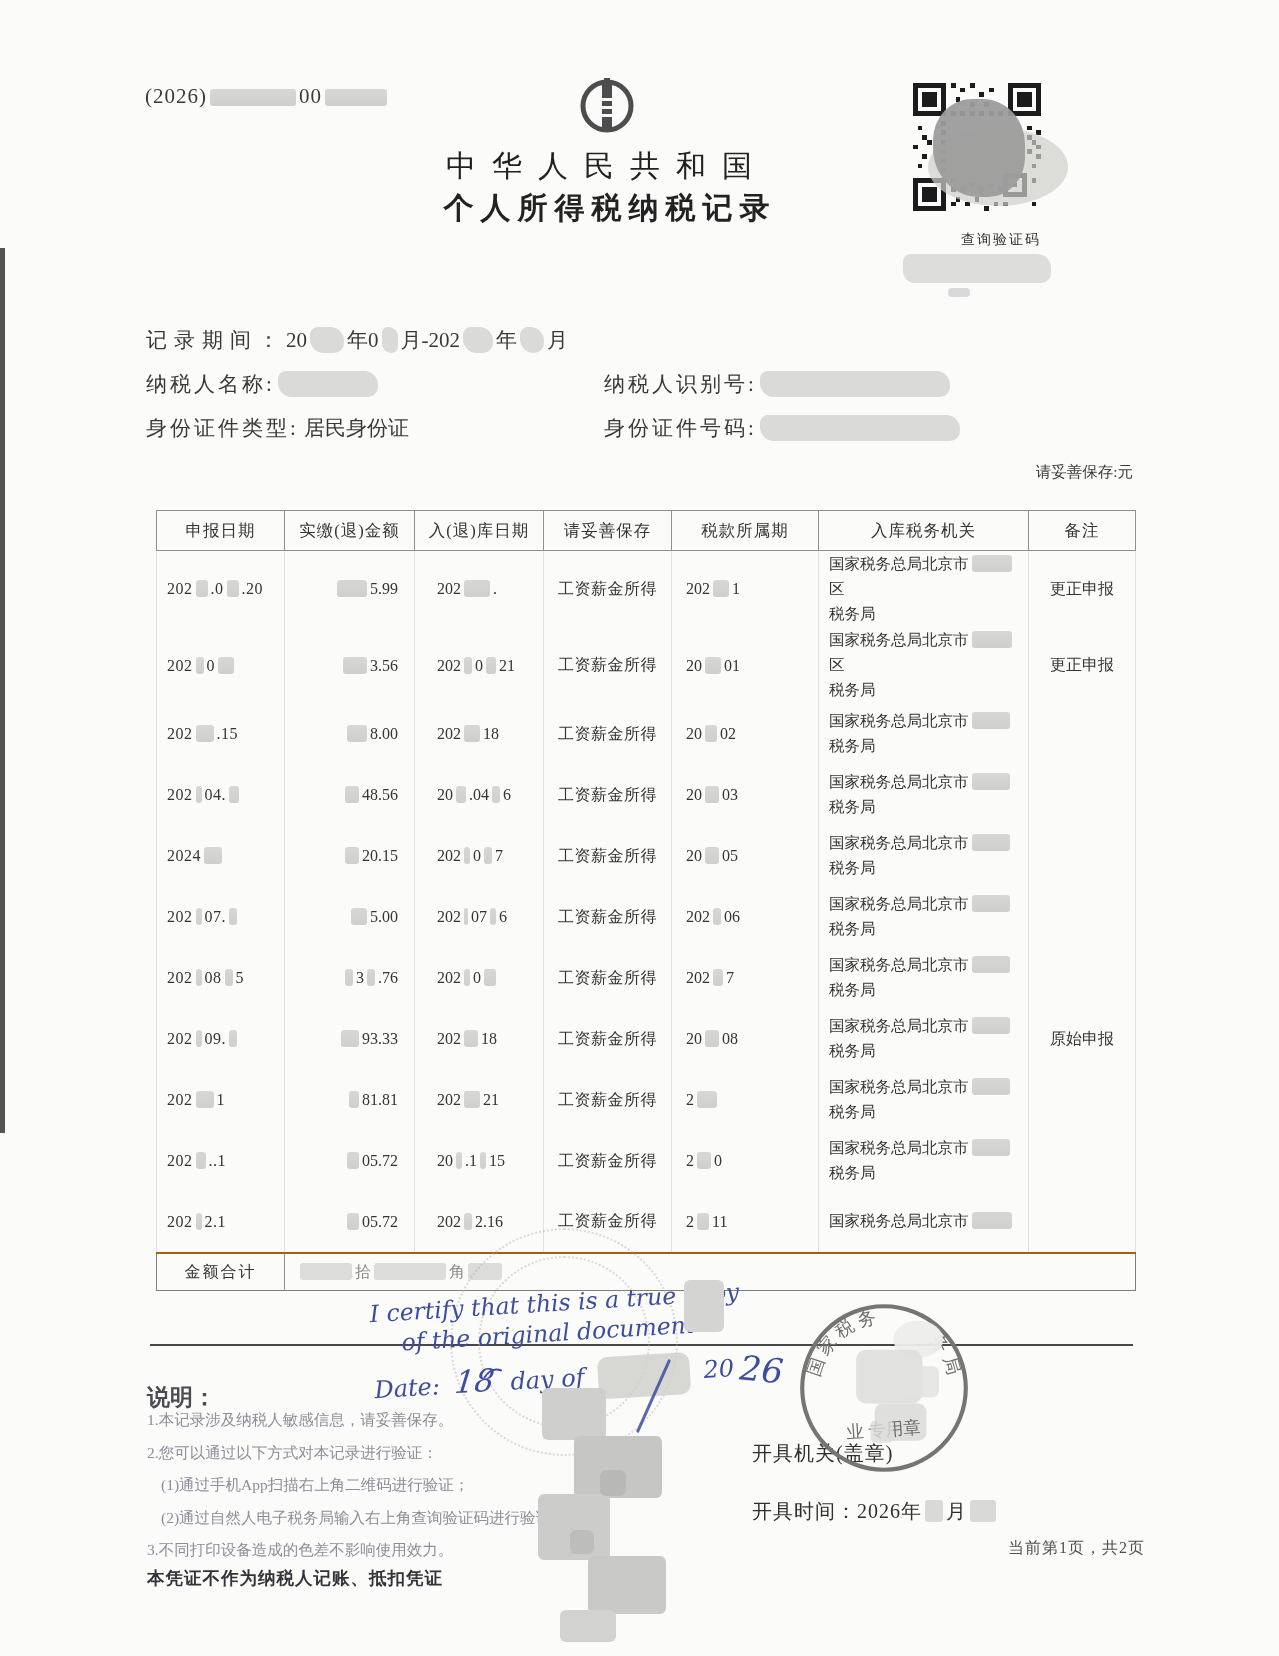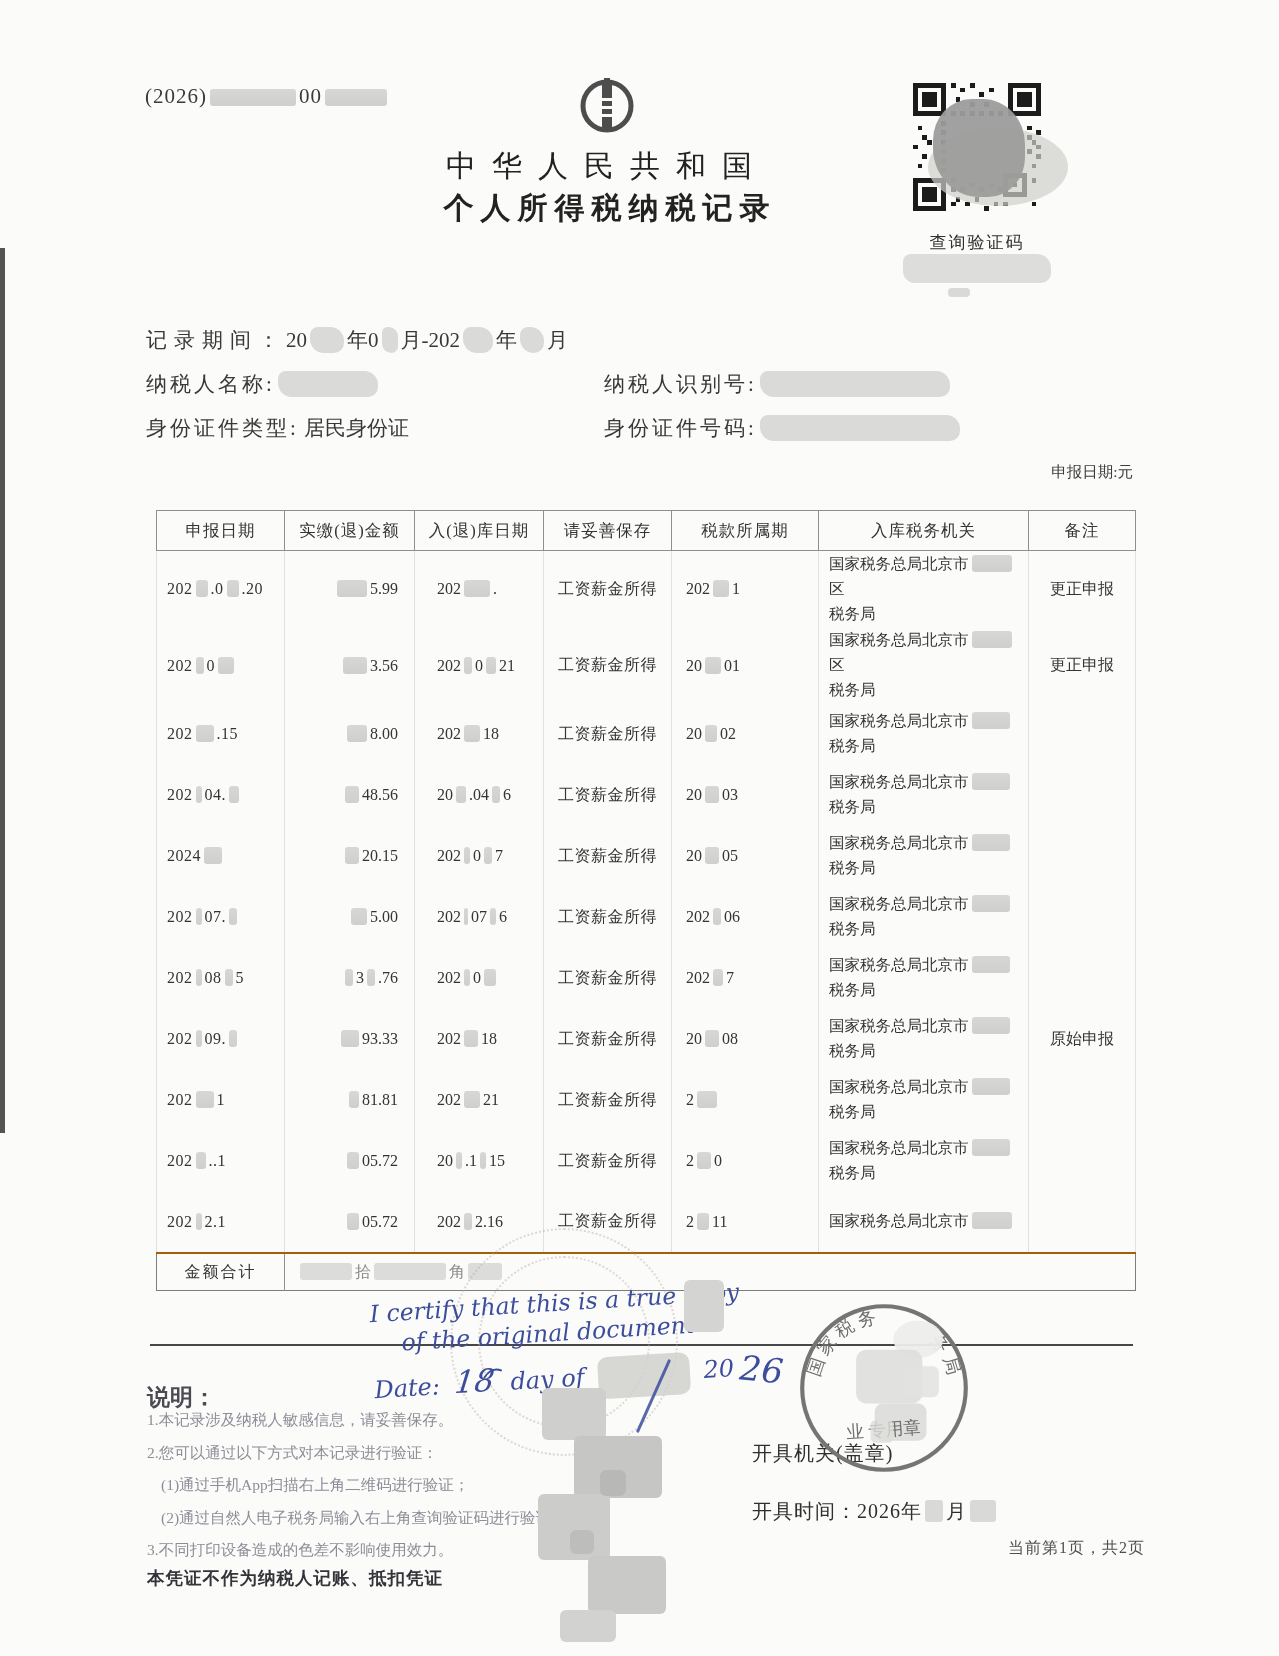--- a/index.html
+++ b/index.html
@@ -10,21 +10,21 @@
 
   
   .ref-line{position:absolute;left:145px;top:84px;font-size:21px;color:#3b3b3b;letter-spacing:1px;white-space:nowrap;}
   .logo{position:absolute;left:578px;top:76px;}
   .title1{position:absolute;left:0;top:146px;width:1214px;text-align:center;font-size:30px;letter-spacing:16px;color:#222;font-weight:500;}
   .title2{position:absolute;left:0;top:188px;width:1220px;text-align:center;font-size:30px;letter-spacing:7px;color:#222;font-weight:700;}
   .subtitle{position:absolute;left:0;top:252px;width:1220px;text-align:center;font-size:16.5px;letter-spacing:2px;color:#3e3e3e;}
   .qr-wrap{position:absolute;left:913px;top:83px;width:128px;height:128px;}
   .qr-light-blob{position:absolute;left:928px;top:128px;width:140px;height:78px;background:rgba(206,206,204,.7);border-radius:50%;}
   .qr-dark-blob{position:absolute;left:933px;top:99px;width:92px;height:98px;background:#9c9c9c;opacity:.95;border-radius:42% 46% 40% 50%;}
-  .qr-caption{position:absolute;left:913px;top:231px;width:128px;text-align:center;font-size:17px;letter-spacing:2px;color:#2f2f2f;font-family:Liberation Serif, serif;}
+  .qr-caption{position:absolute;left:913px;top:231px;width:128px;text-align:right;font-size:14px;letter-spacing:2px;color:#2f2f2f;font-family:Liberation Serif, serif;}
   .code-blob{position:absolute;left:903px;top:254px;width:148px;height:29px;background:#dddddc;border-radius:8px 14px 10px 12px;}
   .code-blob2{position:absolute;left:948px;top:288px;width:22px;height:9px;background:#d9d9d9;border-radius:4px;}
 
   
   .info-line{position:absolute;font-size:21px;color:#383838;white-space:nowrap;}
   .lbl-sp{letter-spacing:7px;}
   .lbl-sp2{letter-spacing:3px;}
   .info-line .redact{height:26px;vertical-align:-6px;border-radius:8px 14px 10px 14px;background:#dadad8;}
   .unit-note{position:absolute;left:0;top:462px;width:1133px;text-align:right;font-size:15.5px;color:#3c3c3c;}
 
@@ -190,21 +190,21 @@
   </div>
   <div class="info-line" style="left:604px;top:370px;">
     <span class="lbl-sp2">纳税人识别号:</span><span><span class="redact" style="width: 190px;"></span></span>
   </div>
   <div class="info-line" style="left:146px;top:414px;">
     <span class="lbl-sp2">身份证件类型:</span>&nbsp;<span>居民身份证</span>
   </div>
   <div class="info-line" style="left:604px;top:414px;">
     <span class="lbl-sp2">身份证件号码:</span><span><span class="redact" style="width: 200px;"></span></span>
   </div>
-  <div class="unit-note">申报日期:元</div>
+  <div class="unit-note">请妥善保存:元</div>
 
   <table class="tax">
     <colgroup>
       <col style="width:128px">
         <col style="width:130px">
         <col style="width:129px">
         <col style="width:128px">
       <col style="width:147px">
         <col style="width:210px">
         <col style="width:107px">

